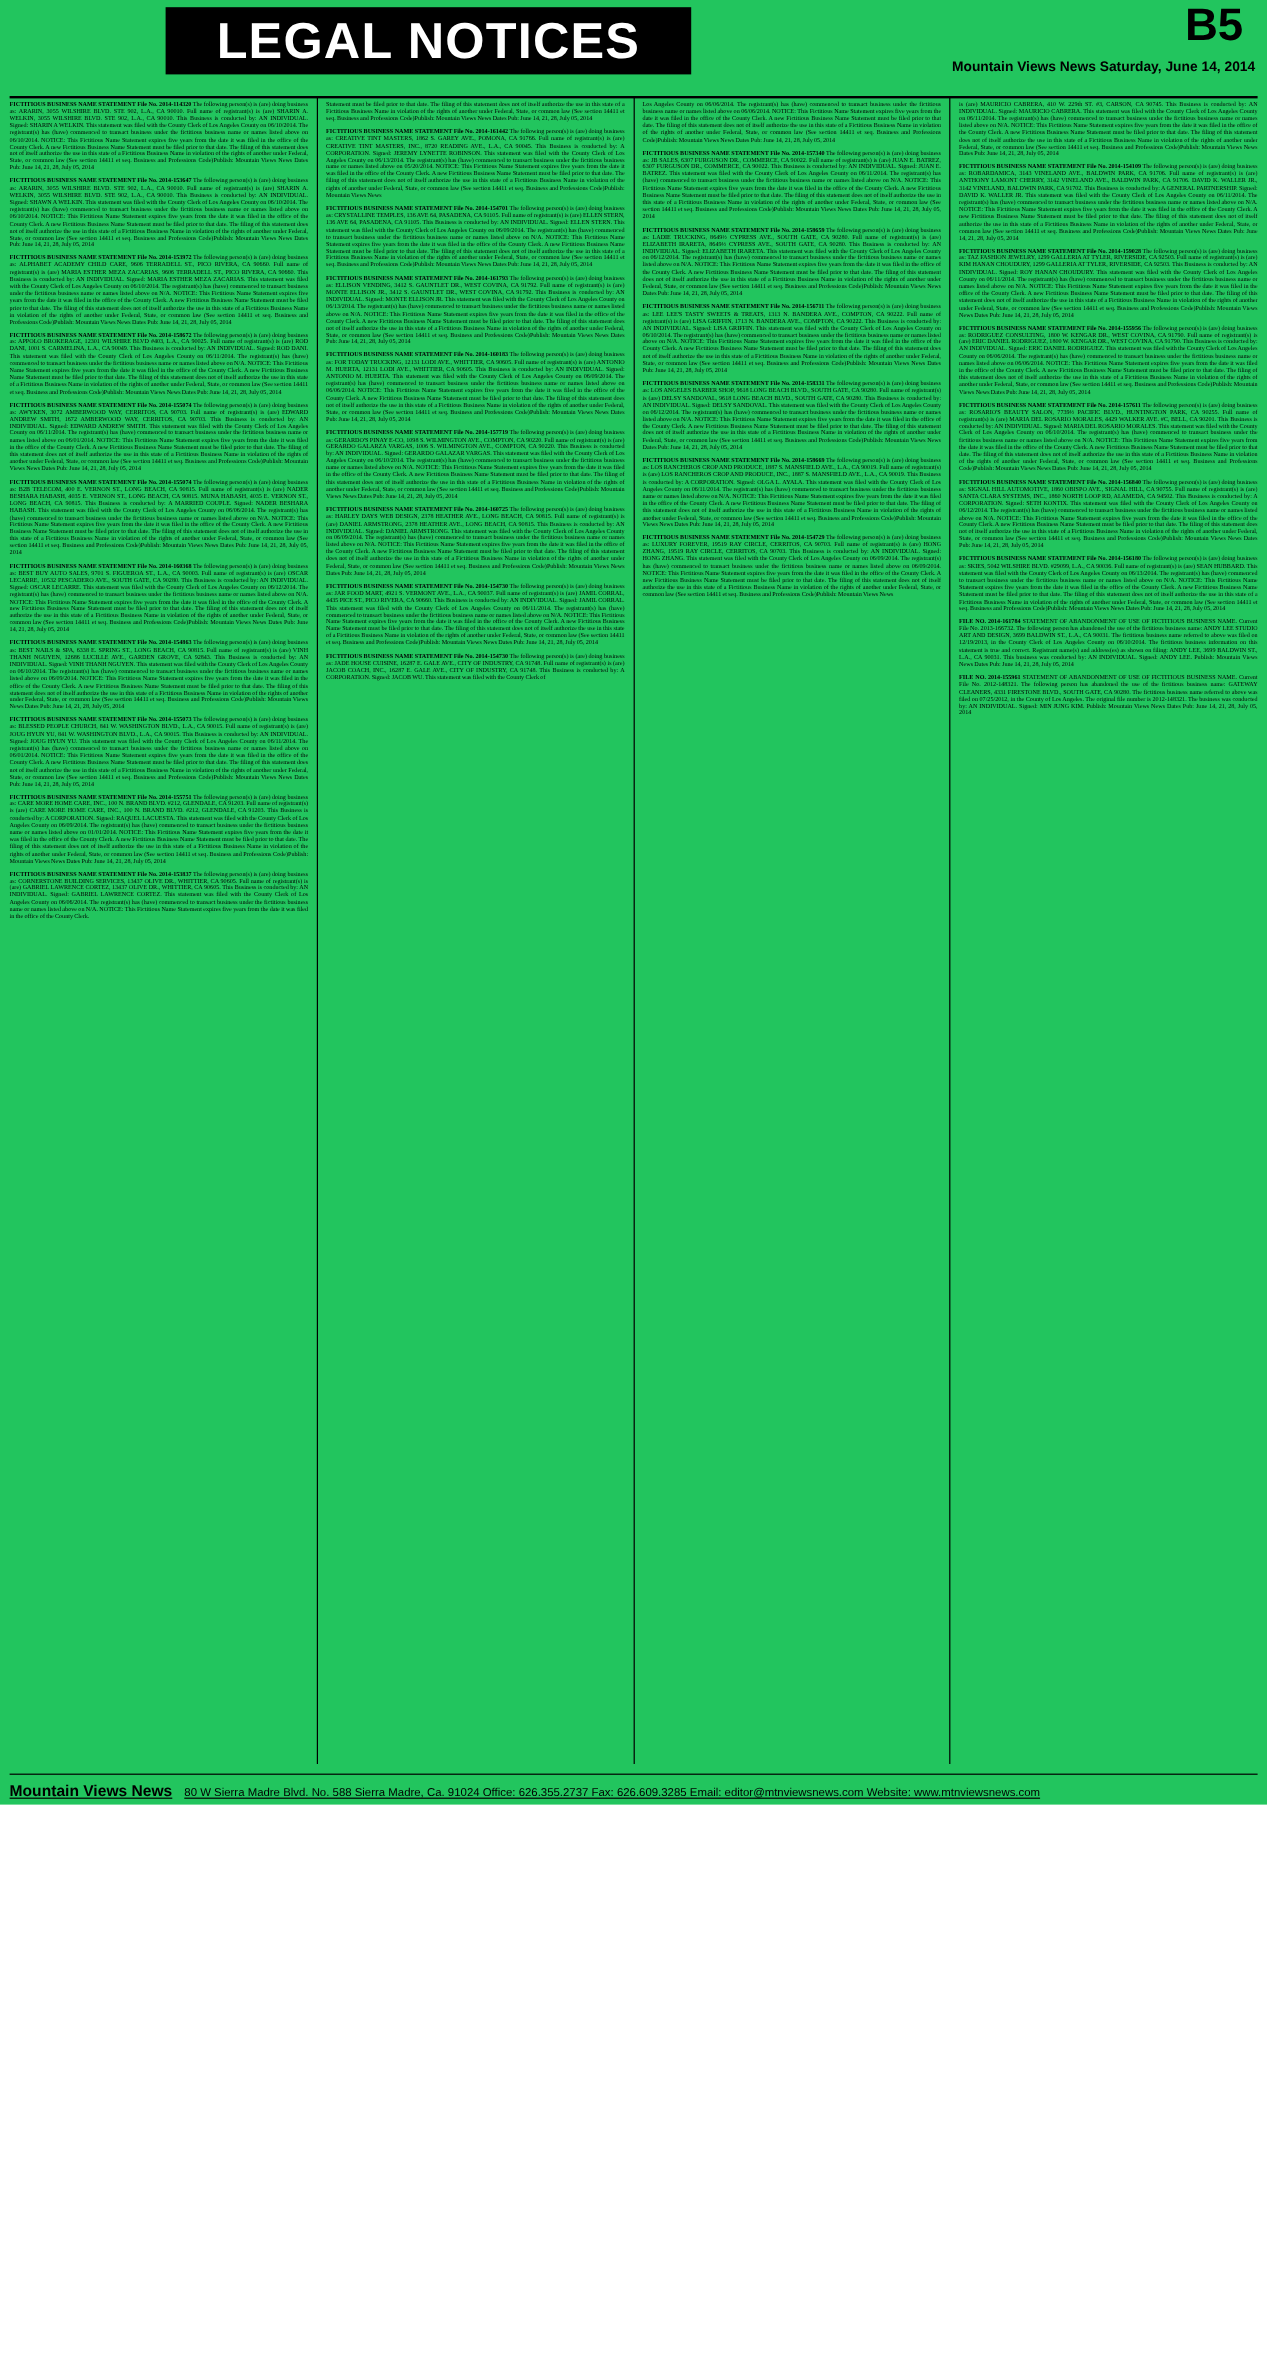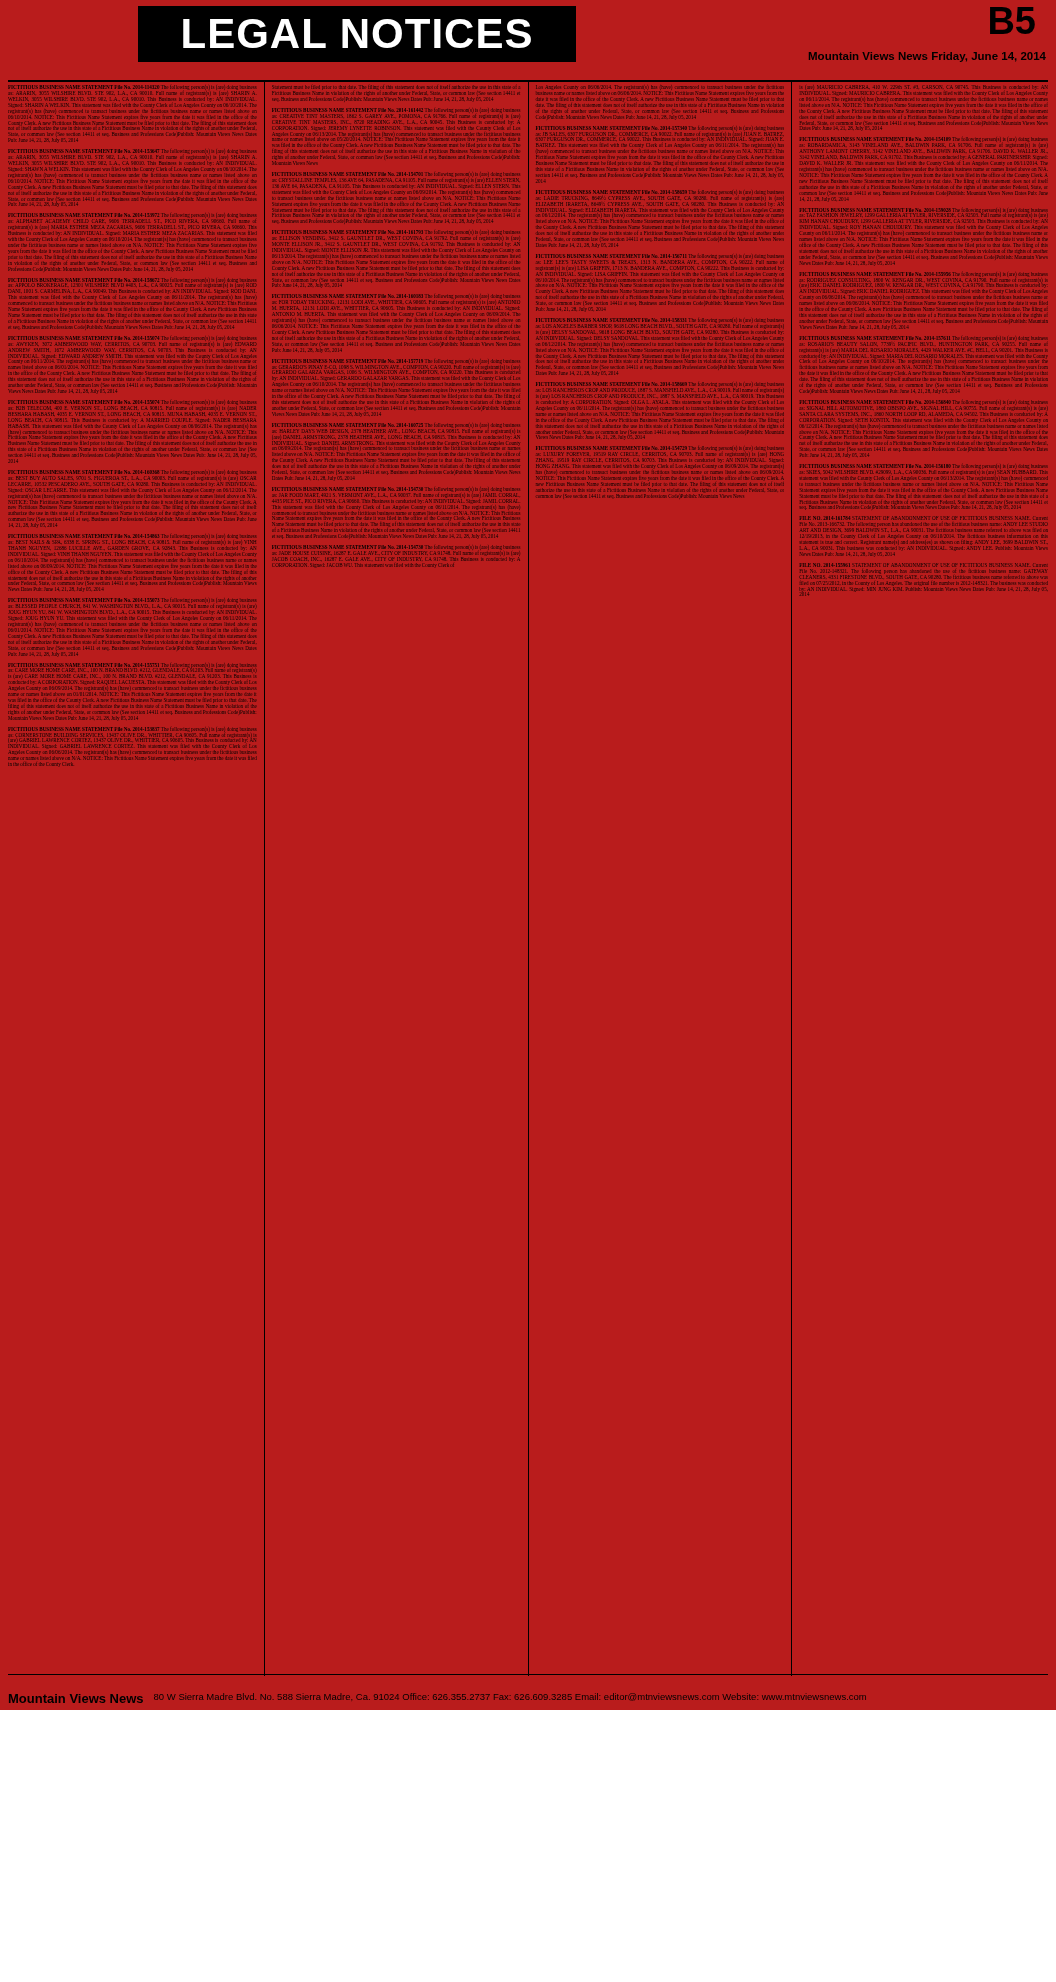--- a/index.html
+++ b/index.html
@@ -3,23 +3,23 @@
 <meta charset="utf-8">
 <style>
   * { box-sizing: border-box; }
   html, body {
     margin: 0; padding: 0;
     background: #ffffff;
     font-family: "Liberation Serif", serif;
   }
   .page {
     width: 1056px;
-    height: 1710px;
+    height: 1504px;
     position: relative;
-    background: #b91c1c;
+    background: #22c55e;
     padding: 0;
     overflow: hidden;
   }
   
   .masthead {
     position: relative;
     height: 78px;
     padding: 6px 8px 0 8px;
   }
   .masthead-bar {
@@ -92,24 +92,25 @@
   }
   .notice .bd {
     display: inline;
   }
   .footer {
     position: absolute;
     left: 8px;
     right: 8px;
     bottom: 4px;
     border-top: 1.5px solid #000;
-    padding-top: 16px;
+    padding-top: 6px;
     display: flex;
-    align-items: flex-start;
+    align-items: flex-end;
     font-family: "Liberation Sans", sans-serif;
+    text-decoration: underline;
   }
   .footer-title {
     font-weight: bold;
     font-size: 13px;
     white-space: nowrap;
   }
   .footer-info {
     font-size: 9.5px;
     margin-left: 10px;
     flex: 1;
@@ -119,21 +120,21 @@
 </head>
 <body>
 
 <div class="page">
 
   <div class="masthead">
     <div class="masthead-bar">
       <span class="masthead-title">LEGAL NOTICES</span>
     </div>
     <div class="page-code">B5</div>
-    <div class="masthead-sub">Mountain Views News  Friday, June 14, 2014</div>
+    <div class="masthead-sub">Mountain Views News  Saturday, June 14, 2014</div>
   </div>
   <div class="rule-top"></div>
 
   <div class="columns">
     <div class="col">
         <p class="notice"><span class="hd">FICTITIOUS BUSINESS NAME STATEMENT File No. 2014-114320</span> <span class="bd">The following person(s) is (are) doing business as: ARARIN, 3055 WILSHIRE BLVD. STE 902, L.A., CA 90010. Full name of registrant(s) is (are) SHARIN A. WELKIN, 3055 WILSHIRE BLVD. STE 902, L.A., CA 90010. This Business is conducted by: AN INDIVIDUAL. Signed: SHARIN A WELKIN. This statement was filed with the County Clerk of Los Angeles County on 06/10/2014. The registrant(s) has (have) commenced to transact business under the fictitious business name or names listed above on 06/10/2014. NOTICE: This Fictitious Name Statement expires five years from the date it was filed in the office of the County Clerk. A new Fictitious Business Name Statement must be filed prior to that date. The filing of this statement does not of itself authorize the use in this state of a Fictitious Business Name in violation of the rights of another under Federal, State, or common law (See section 14411 et seq. Business and Professions Code)Publish: Mountain Views News Dates Pub: June 14, 21, 28, July 05, 2014</span></p>
         <p class="notice"><span class="hd">FICTITIOUS BUSINESS NAME STATEMENT File No. 2014-153647</span> <span class="bd">The following person(s) is (are) doing business as: ARARIN, 3055 WILSHIRE BLVD. STE 902, L.A., CA 90010. Full name of registrant(s) is (are) SHARIN A. WELKIN, 3055 WILSHIRE BLVD. STE 902, L.A., CA 90010. This Business is conducted by: AN INDIVIDUAL. Signed: SHAWN A WELKIN. This statement was filed with the County Clerk of Los Angeles County on 06/10/2014. The registrant(s) has (have) commenced to transact business under the fictitious business name or names listed above on 06/10/2014. NOTICE: This Fictitious Name Statement expires five years from the date it was filed in the office of the County Clerk. A new Fictitious Business Name Statement must be filed prior to that date. The filing of this statement does not of itself authorize the use in this state of a Fictitious Business Name in violation of the rights of another under Federal, State, or common law (See section 14411 et seq. Business and Professions Code)Publish: Mountain Views News Dates Pub: June 14, 21, 28, July 05, 2014</span></p>
         <p class="notice"><span class="hd">FICTITIOUS BUSINESS NAME STATEMENT File No. 2014-153972</span> <span class="bd">The following person(s) is (are) doing business as: ALPHABET ACADEMY CHILD CARE, 9606 TERRADELL ST., PICO RIVERA, CA 90660. Full name of registrant(s) is (are) MARIA ESTHER MEZA ZACARIAS, 9606 TERRADELL ST., PICO RIVERA, CA 90660. This Business is conducted by: AN INDIVIDUAL. Signed: MARIA ESTHER MEZA ZACARIAS. This statement was filed with the County Clerk of Los Angeles County on 06/10/2014. The registrant(s) has (have) commenced to transact business under the fictitious business name or names listed above on N/A. NOTICE: This Fictitious Name Statement expires five years from the date it was filed in the office of the County Clerk. A new Fictitious Business Name Statement must be filed prior to that date. The filing of this statement does not of itself authorize the use in this state of a Fictitious Business Name in violation of the rights of another under Federal, State, or common law (See section 14411 et seq. Business and Professions Code)Publish: Mountain Views News Dates Pub: June 14, 21, 28, July 05, 2014</span></p>
         <p class="notice"><span class="hd">FICTITIOUS BUSINESS NAME STATEMENT File No. 2014-158672</span> <span class="bd">The following person(s) is (are) doing business as: APPOLO BROKERAGE, 12301 WILSHIRE BLVD #403, L.A., CA 90025. Full name of registrant(s) is (are) ROD DANI, 1001 S. CARMELINA, L.A., CA 90049. This Business is conducted by: AN INDIVIDUAL. Signed: ROD DANI. This statement was filed with the County Clerk of Los Angeles County on 06/11/2014. The registrant(s) has (have) commenced to transact business under the fictitious business name or names listed above on N/A. NOTICE: This Fictitious Name Statement expires five years from the date it was filed in the office of the County Clerk. A new Fictitious Business Name Statement must be filed prior to that date. The filing of this statement does not of itself authorize the use in this state of a Fictitious Business Name in violation of the rights of another under Federal, State, or common law (See section 14411 et seq. Business and Professions Code)Publish: Mountain Views News Dates Pub: June 14, 21, 28, July 05, 2014</span></p>
         <p class="notice"><span class="hd">FICTITIOUS BUSINESS NAME STATEMENT File No. 2014-155074</span> <span class="bd">The following person(s) is (are) doing business as: AWYKEN, 3072 AMBERWOOD WAY, CERRITOS, CA 90703. Full name of registrant(s) is (are) EDWARD ANDREW SMITH, 1672 AMBERWOOD WAY, CERRITOS, CA 90703. This Business is conducted by: AN INDIVIDUAL. Signed: EDWARD ANDREW SMITH. This statement was filed with the County Clerk of Los Angeles County on 06/11/2014. The registrant(s) has (have) commenced to transact business under the fictitious business name or names listed above on 06/01/2014. NOTICE: This Fictitious Name Statement expires five years from the date it was filed in the office of the County Clerk. A new Fictitious Business Name Statement must be filed prior to that date. The filing of this statement does not of itself authorize the use in this state of a Fictitious Business Name in violation of the rights of another under Federal, State, or common law (See section 14411 et seq. Business and Professions Code)Publish: Mountain Views News Dates Pub: June 14, 21, 28, July 05, 2014</span></p>

